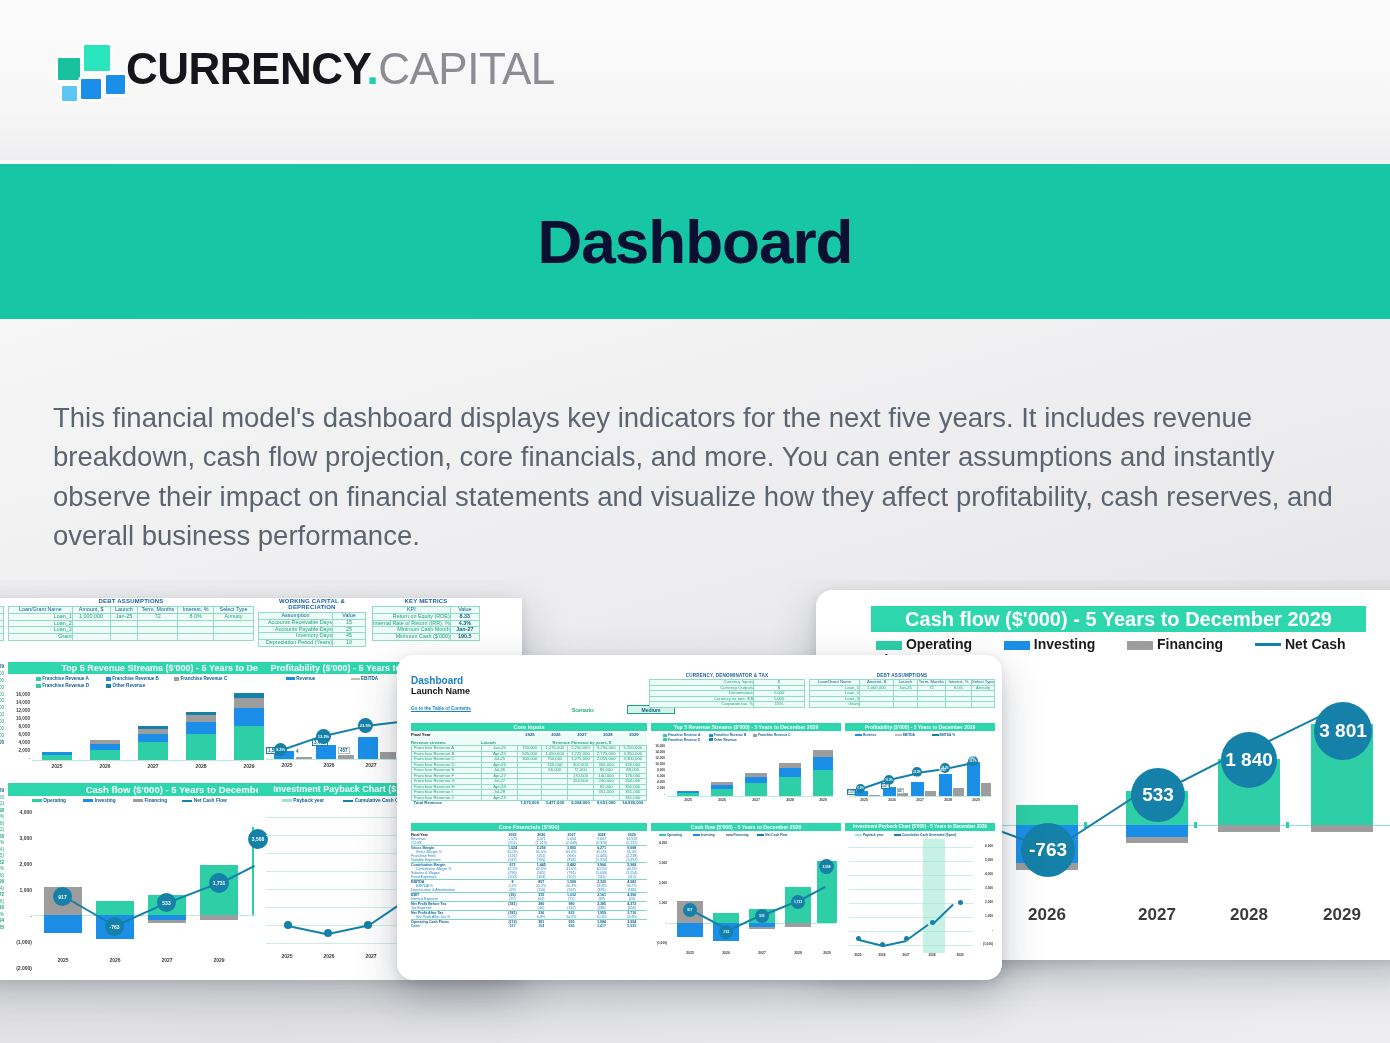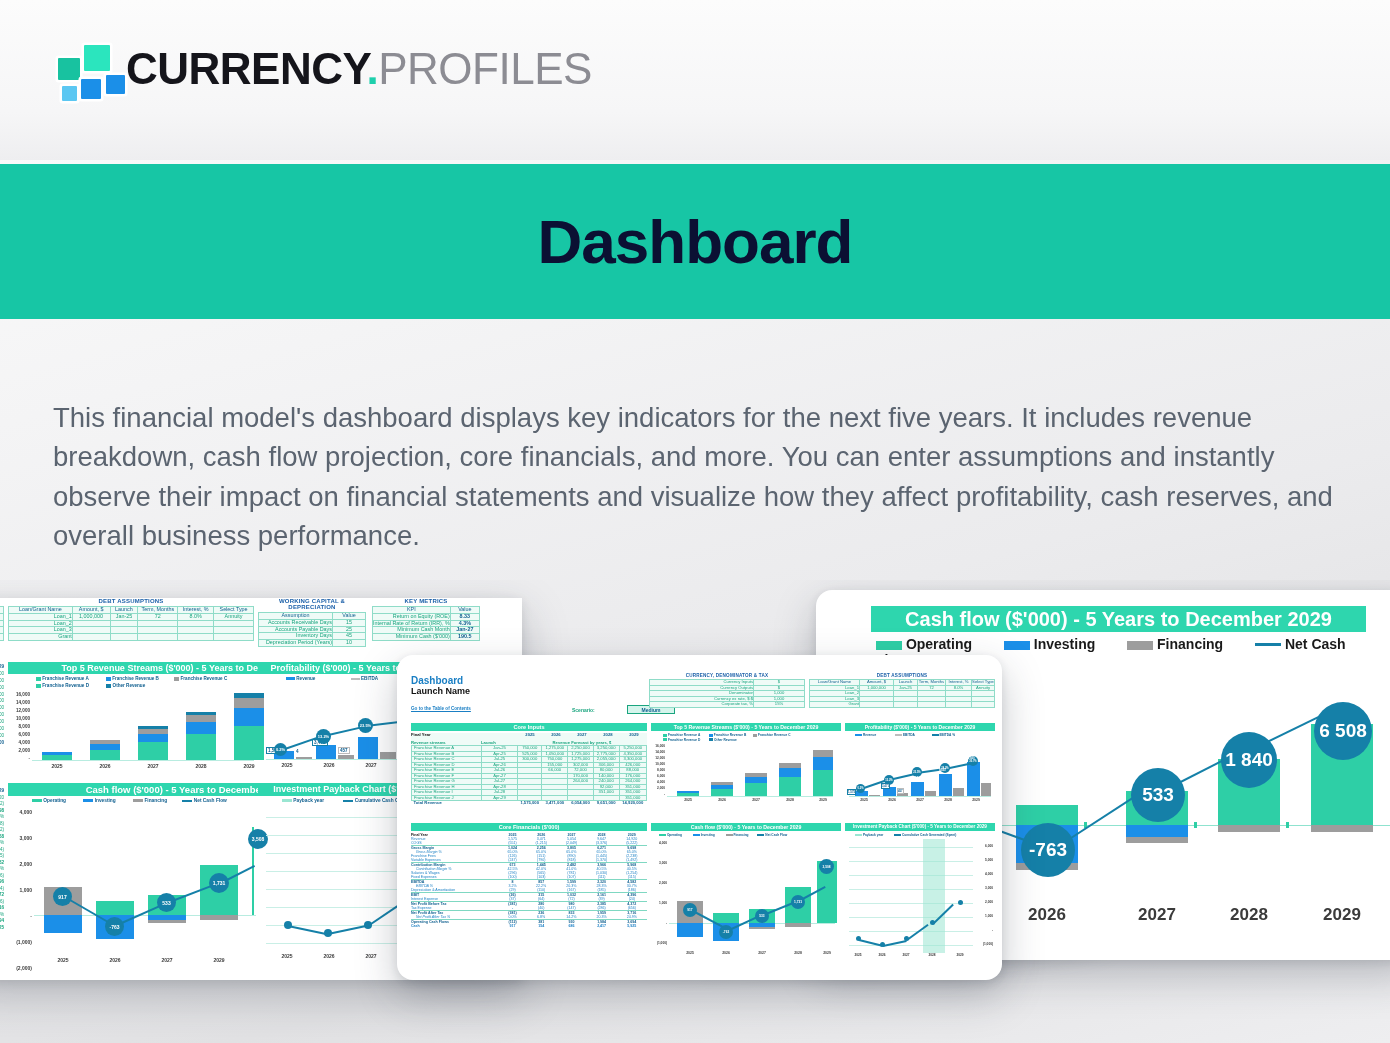--- a/index.html
+++ b/index.html
@@ -94,21 +94,21 @@
 
 <div class="header">
   <div class="logo-wrap">
     <span class="logo-mark">
       <i class="sq-a"></i>
         <i class="sq-b"></i>
         <i class="sq-c"></i>
         <i class="sq-d"></i>
         <i class="sq-e"></i>
     </span>
-    <span class="logo-text"><span class="bold">CURRENCY</span><span class="dot">.</span><span class="light">PROFILES</span></span>
+    <span class="logo-text"><span class="bold">CURRENCY</span><span class="dot">.</span><span class="light">CAPITAL</span></span>
   </div>
 </div>
 
 <div class="banner">
   <div class="banner-title">Dashboard</div>
 </div>
 
 <p class="desc">This financial model's dashboard displays key indicators for the next five years. It includes revenue breakdown, cash flow projection, core financials, and more. You can enter assumptions and instantly observe their impact on financial statements and visualize how they affect profitability, cash reserves, and overall business performance.</p>
 
 <div class="stage">
@@ -505,21 +505,21 @@
       <div class="bar op" style="left:470px;top:162px;width:3px;height:6px;"></div>
 
       <div class="nline" style="left:148px;top:157px;width:90px;transform:rotate(20deg);"></div>
       <div class="nline" style="left:235px;top:190px;width:110px;transform:rotate(-33deg);"></div>
       <div class="nline" style="left:343px;top:132px;width:96px;transform:rotate(-27deg);"></div>
       <div class="nline" style="left:437px;top:88px;width:96px;transform:rotate(-26deg);"></div>
 
       <div class="bubble" style="left:205px;top:163px;width:54px;height:54px;font-size:19px;">-763</div>
       <div class="bubble" style="left:315px;top:108px;width:54px;height:54px;font-size:19px;">533</div>
       <div class="bubble" style="left:405px;top:72px;width:56px;height:56px;font-size:19px;">1 840</div>
-      <div class="bubble" style="left:498px;top:42px;width:58px;height:58px;font-size:19px;">6 508</div>
+      <div class="bubble" style="left:498px;top:42px;width:58px;height:58px;font-size:19px;">3 801</div>
 
       <div class="tick" style="left:200px;top:245px;width:62px;font-size:17px;">2026</div>
       <div class="tick" style="left:310px;top:245px;width:62px;font-size:17px;">2027</div>
       <div class="tick" style="left:402px;top:245px;width:62px;font-size:17px;">2028</div>
       <div class="tick" style="left:495px;top:245px;width:62px;font-size:17px;">2029</div>
     </div>
   </div>
 
   <div class="panel shadow-lg" id="center-sheet">
 

